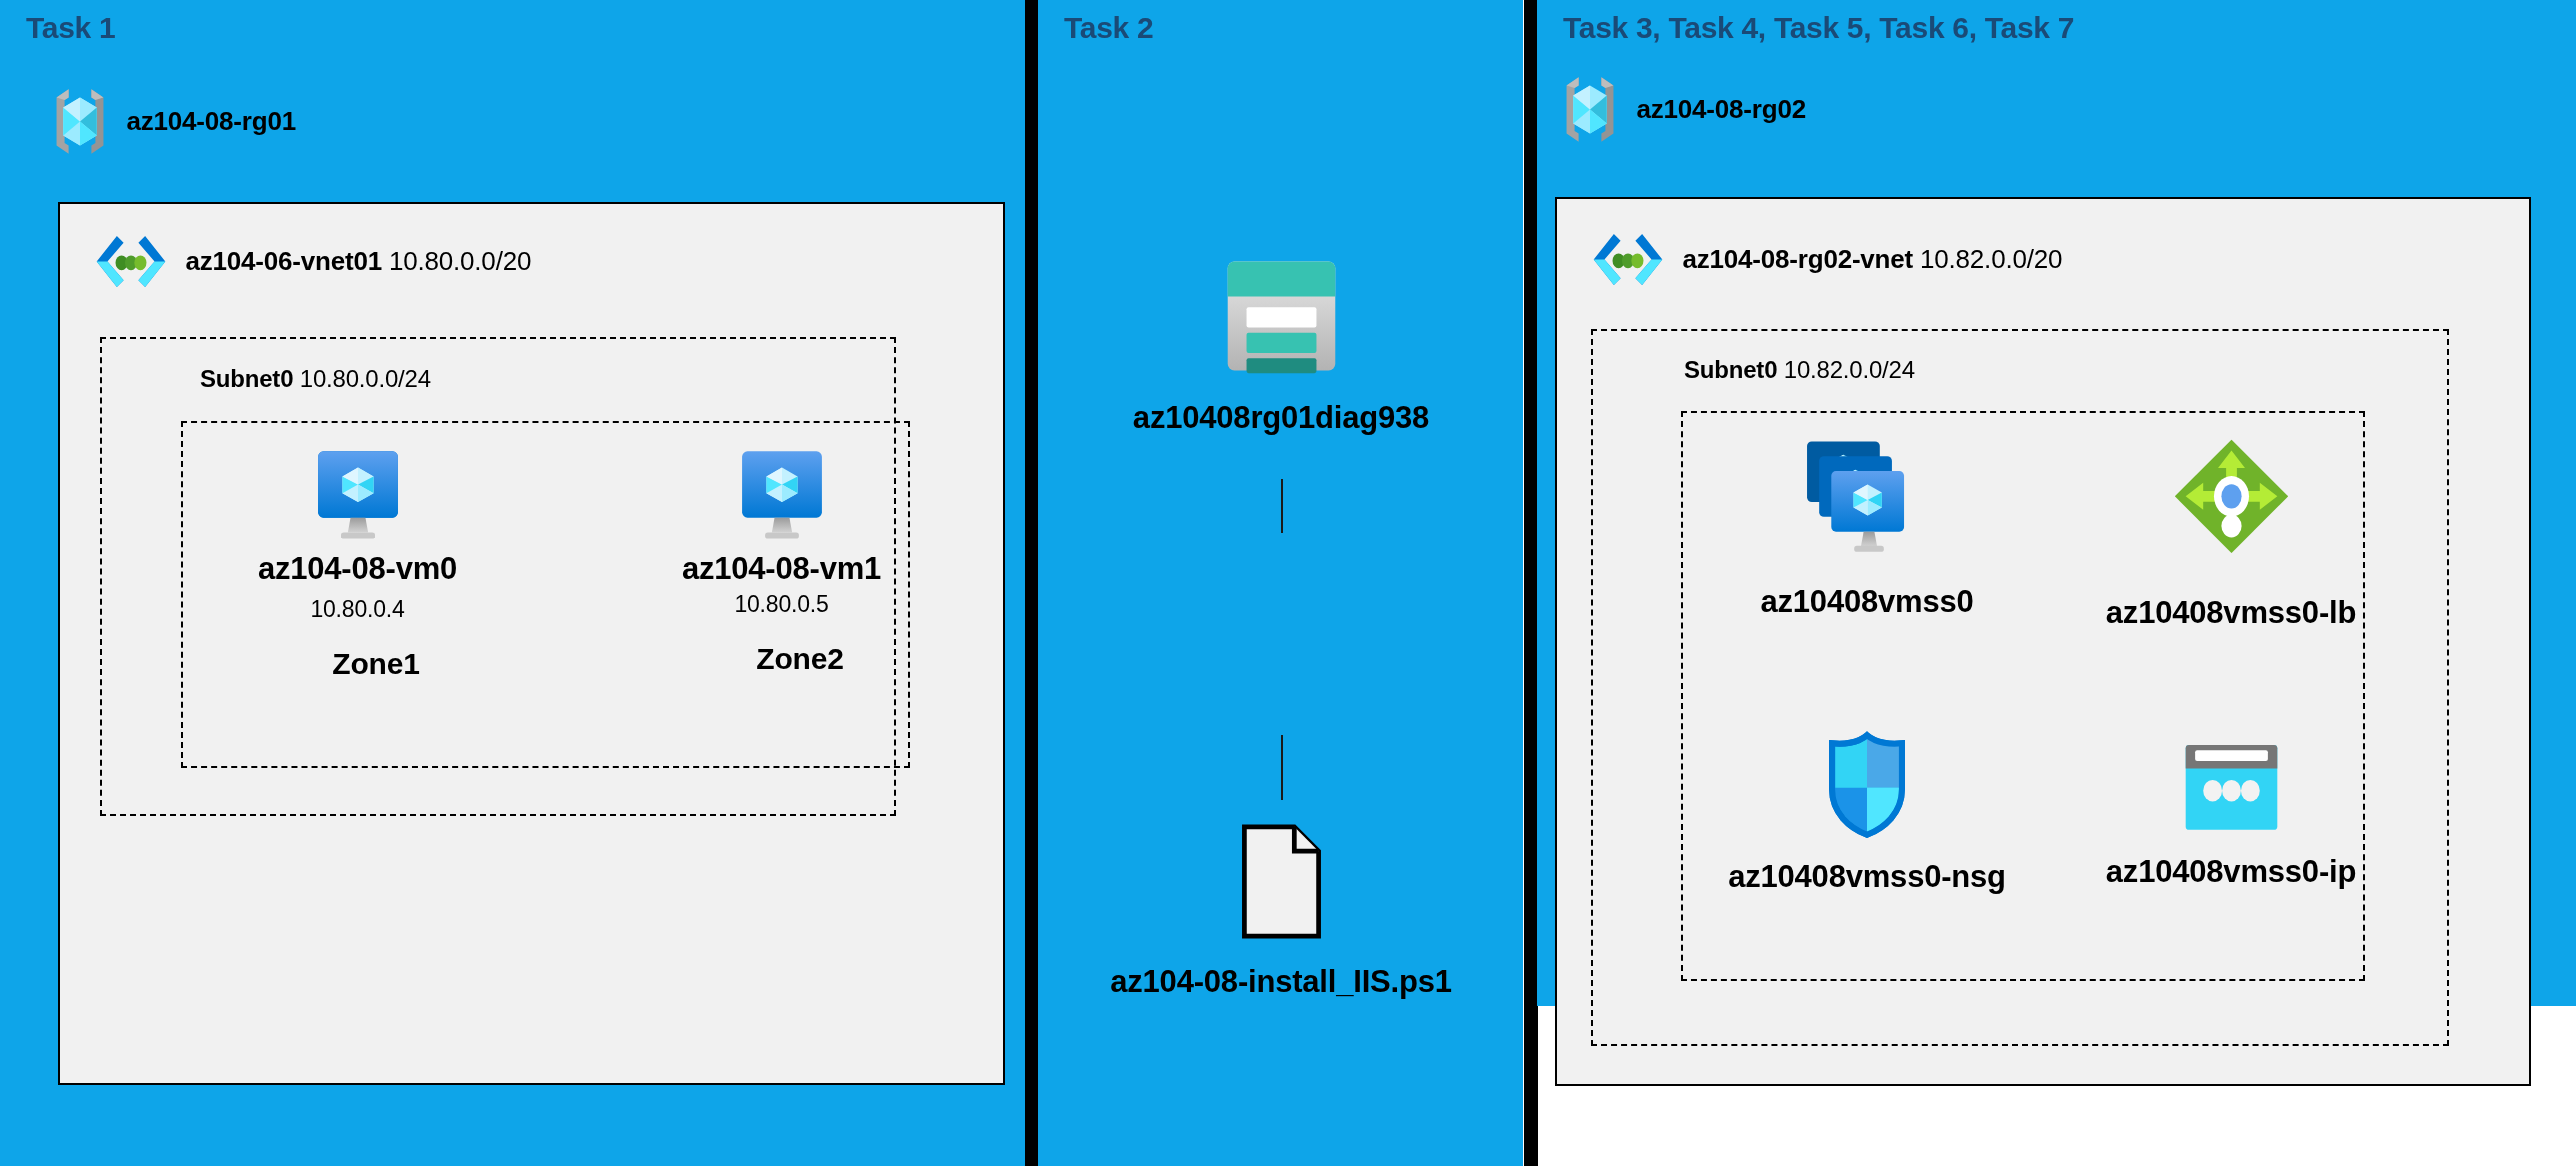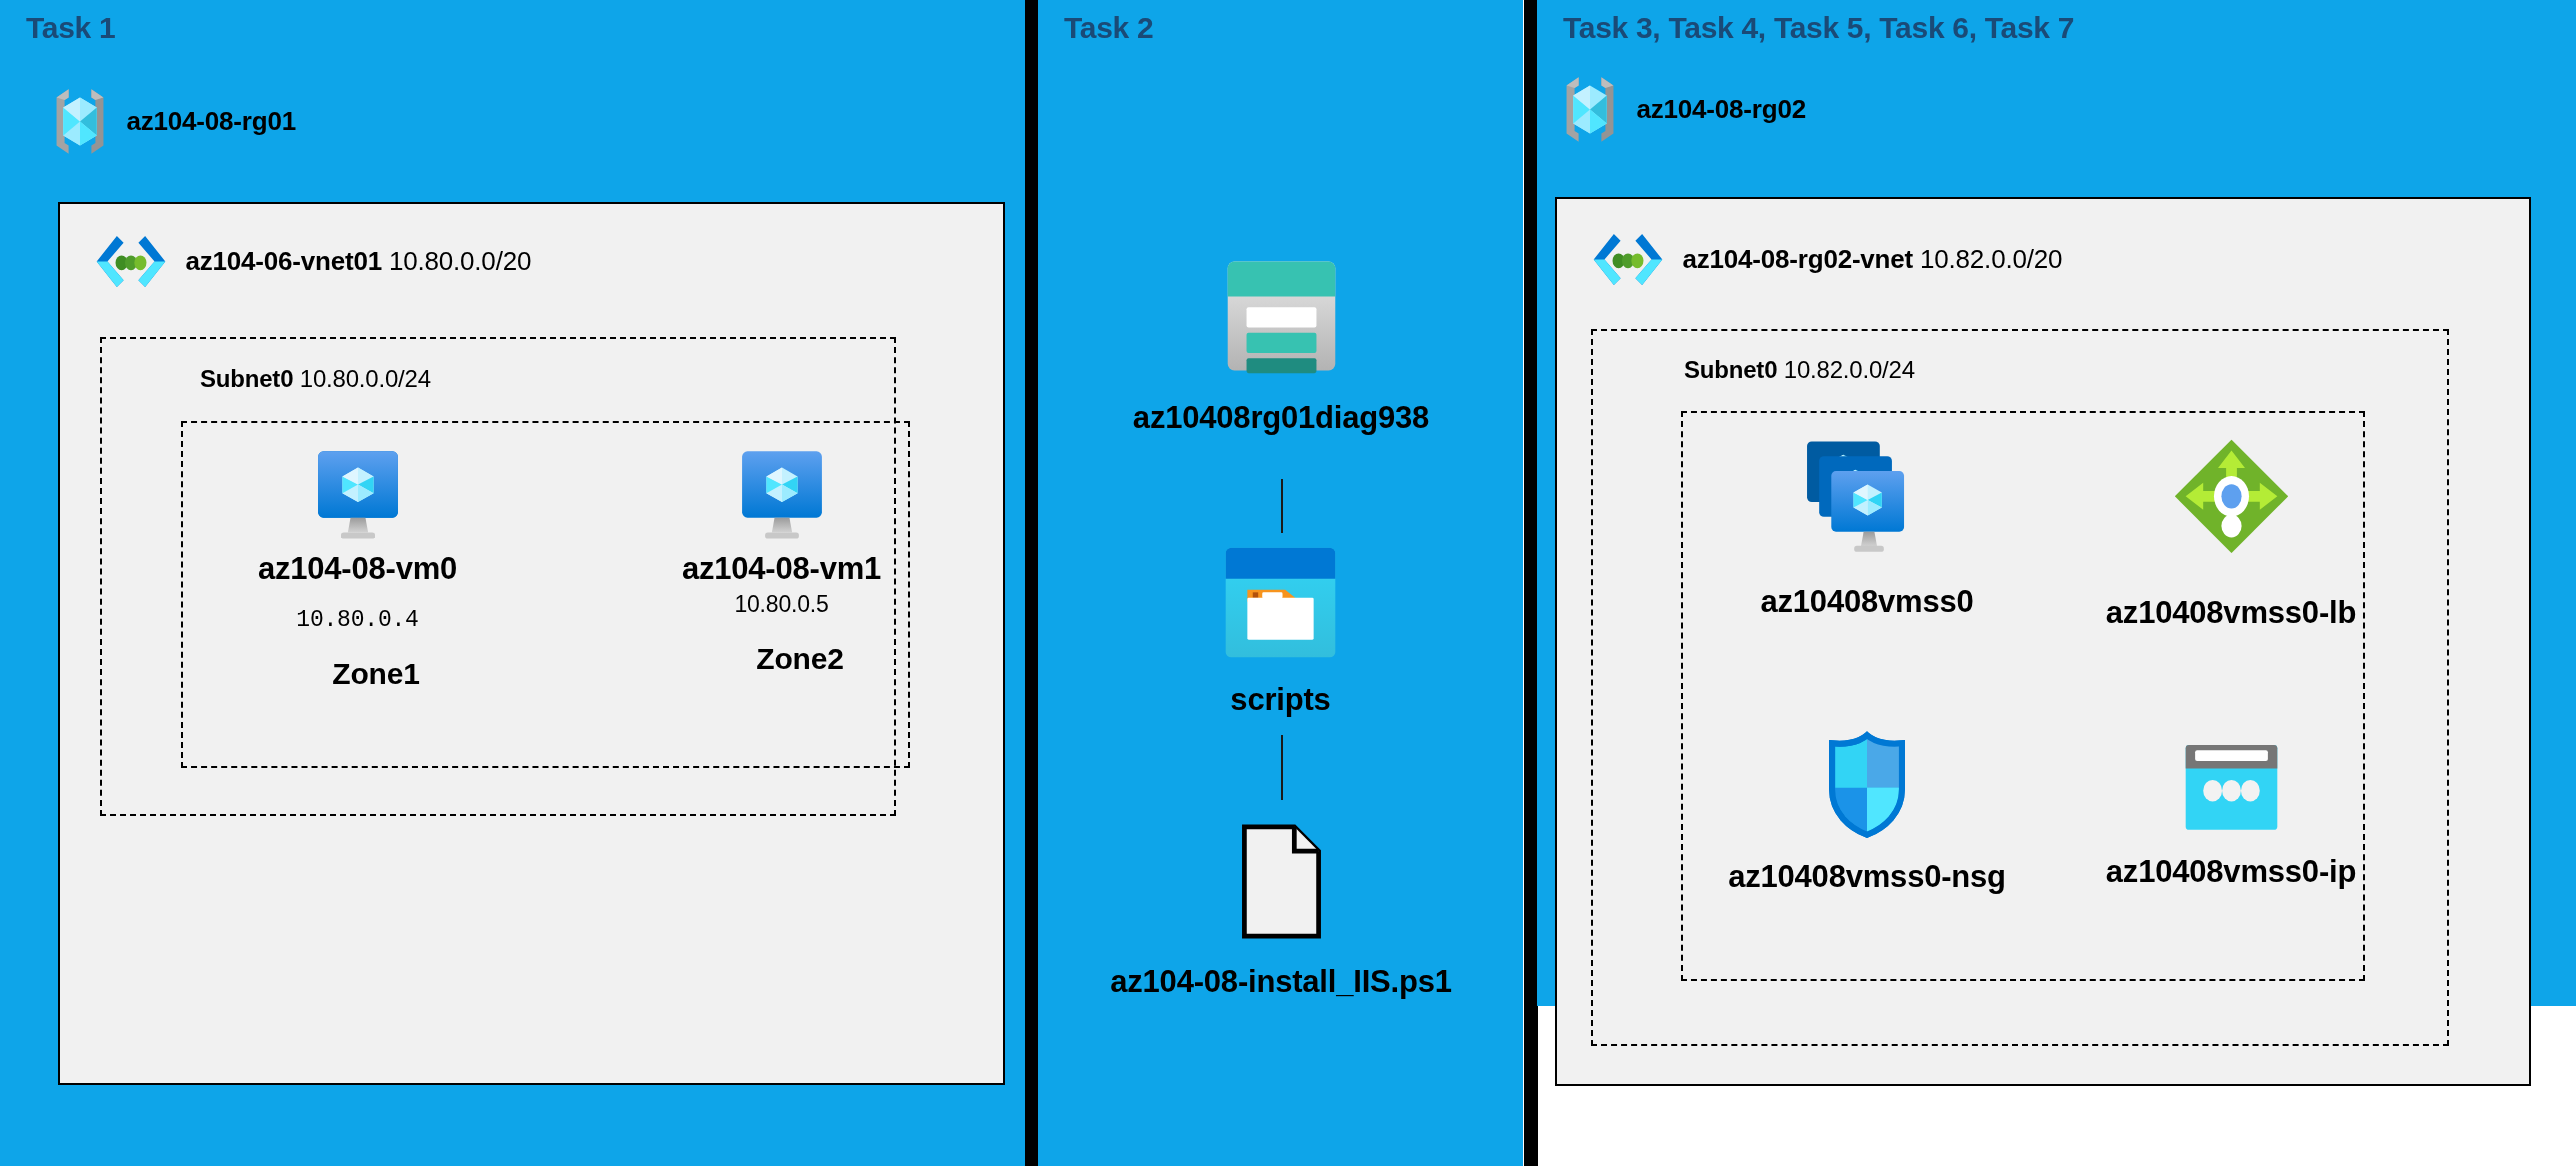--- a/index.html
+++ b/index.html
@@ -200,21 +200,21 @@
           <path d="M65 26 L88 39 L88 64 L65 77 L42 64 L42 39 Z" fill="#c3f1ff"></path>
           <path d="M65 26 L88 39 L65 51 Z" fill="#c3f1ff"></path>
           <path d="M65 51 L88 39 L88 64 Z" fill="#32d4f5"></path>
           <path d="M65 51 L88 64 L65 77 Z" fill="#9cebff"></path>
           <path d="M65 51 L65 77 L42 64 Z" fill="#c3f1ff"></path>
           <path d="M65 51 L42 64 L42 39 Z" fill="#50e6ff"></path>
           <path d="M65 51 L42 39 L65 26 Z" fill="#dff6ff"></path>
         </svg>
       </span>
       <div class="node-caption" style="margin-top:9.4px;">az104-08-vm0</div>
-      <div class="node-sub" style="margin-top:20px;font-family:Liberation Mono, monospace;">10.80.0.4</div>
+      <div class="node-sub" style="margin-top:9px;">10.80.0.4</div>
       <div class="node-zone" style="margin-top:24px;">Zone1</div>
     </div>
 
     <div class="node" style="left:694px; top:450px; width:175px;">
       <span>
         <svg width="88" height="92" viewBox="0 0 130 136">
           <rect x="6" y="2" width="118" height="98" rx="8" fill="url(#vmgrad2)"></rect>
           <defs>
             <linearGradient id="vmgrad2" x1="0" y1="0" x2="0" y2="1">
               <stop offset="0%" stop-color="#5ea0ef"></stop>
@@ -261,39 +261,20 @@
           <rect x="38" y="76" width="104" height="30" rx="3" fill="#ffffff"></rect>
           <rect x="38" y="114" width="104" height="30" rx="3" fill="#37c2b1"></rect>
           <rect x="38" y="152" width="104" height="22" rx="3" fill="#1f8c80"></rect>
         </svg>
       </span>
       <div class="node-caption" style="margin-top:24px;">az10408rg01diag938</div>
     </div>
 
     <div class="connector" style="left:243px; top:479px; height:54px;"></div>
 
-    <div class="node" style="left:121px; top:545px; width:243px;">
-      <span>
-        <svg width="115" height="115" viewBox="0 0 170 170">
-          <defs>
-            <linearGradient id="blobbody" x1="0" y1="0" x2="0" y2="1">
-              <stop offset="0%" stop-color="#32d4f5"></stop>
-              <stop offset="100%" stop-color="#32bedd"></stop>
-            </linearGradient>
-          </defs>
-          <rect x="4" y="4" width="162" height="162" rx="8" fill="url(#blobbody)"></rect>
-          <path d="M4 12 a8 8 0 0 1 8 -8 h146 a8 8 0 0 1 8 8 v38 h-162 Z" fill="#0078d4"></path>
-          <path d="M36 66 h56 l22 18 h-78 Z" fill="#f7941e"></path>
-          <rect x="44" y="70" width="8" height="8" fill="#b3510b"></rect>
-          <rect x="58" y="70" width="30" height="9" rx="2" fill="#ffffff"></rect>
-          <rect x="36" y="78" width="98" height="62" rx="2" fill="#ffffff"></rect>
-        </svg>
-      </span>
-      <div class="node-caption" style="margin-top:21.6px;">scripts</div>
-    </div>
 
     <div class="connector" style="left:243px; top:735px; height:65px;"></div>
 
     <div class="node" style="left:54px; top:824px; width:378px;">
       <span>
         <svg width="85" height="115" viewBox="0 0 126 170">
           <path d="M8 4 H82 L118 40 V166 H8 Z" fill="#f1f1f1" stroke="#000000" stroke-width="7" stroke-linejoin="miter"></path>
           <path d="M82 4 V40 H118" fill="#f1f1f1" stroke="#000000" stroke-width="7" stroke-linejoin="miter"></path>
         </svg>
       </span>

